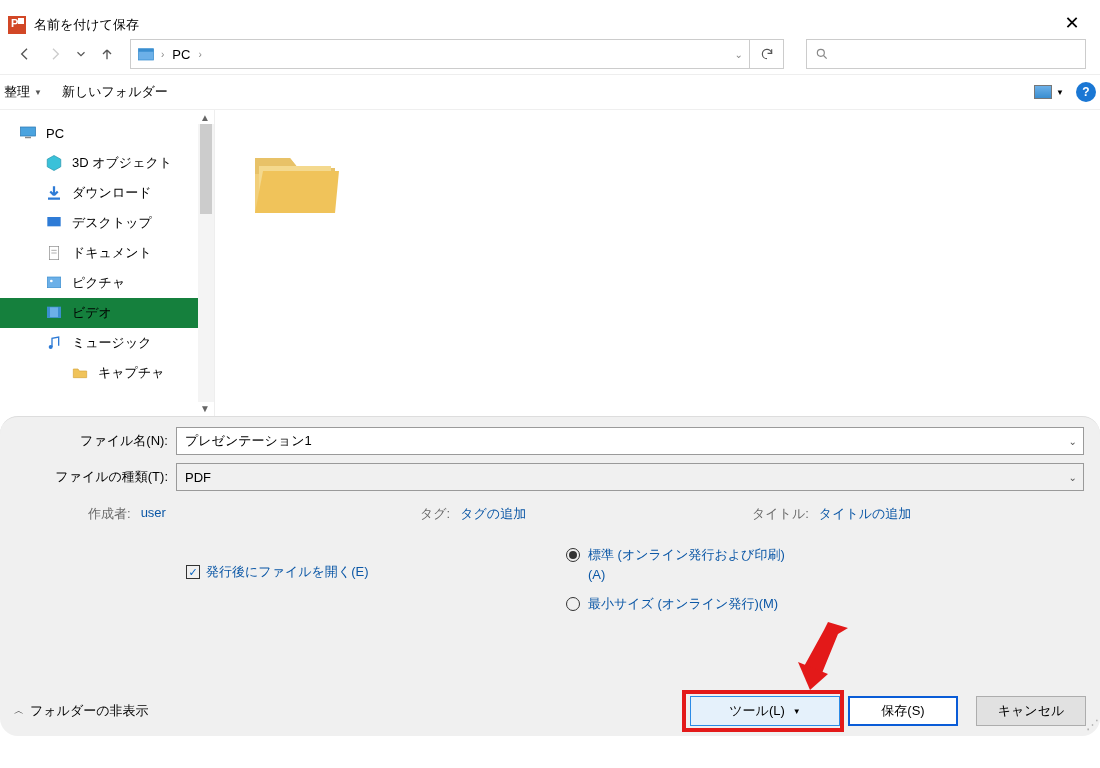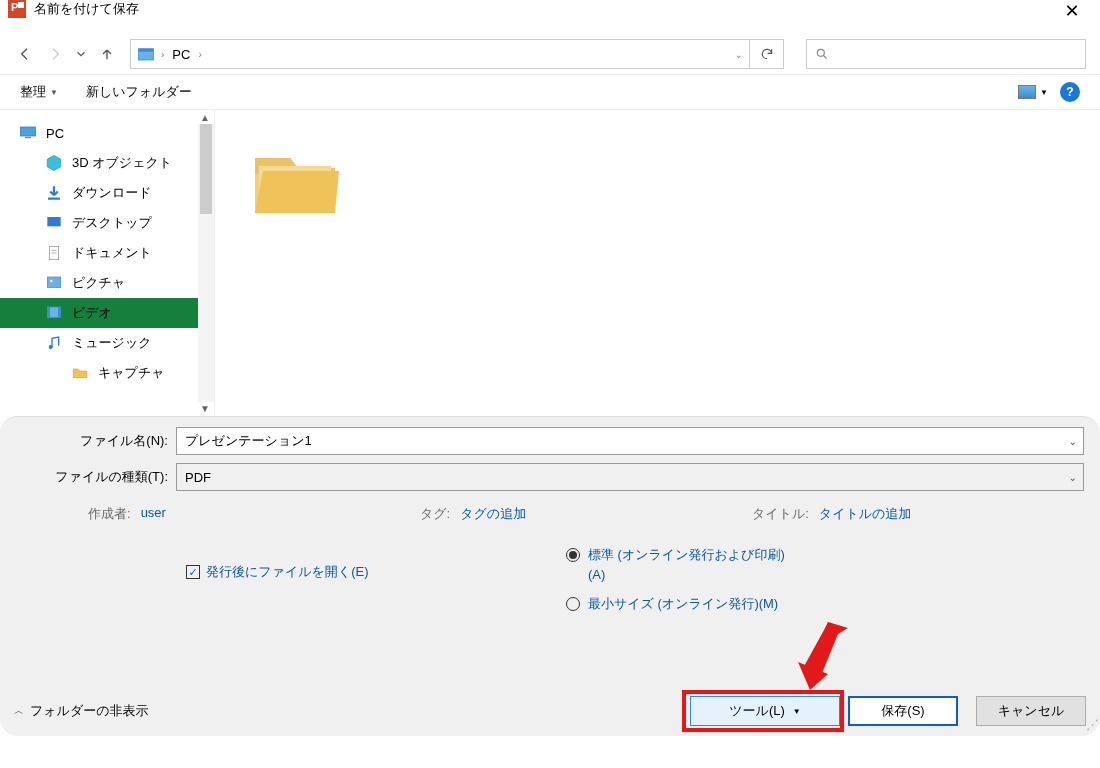--- a/index.html
+++ b/index.html
@@ -1,19 +1,19 @@
 <!DOCTYPE html>
 <html><head>
 <meta charset="utf-8">
 <style>
   * { box-sizing: border-box; margin: 0; padding: 0; font-family: "Yu Gothic UI", "Meiryo", sans-serif; font-size: 13px; }
   body { background: #fff; width: 1100px; height: 768px; color: #000; }
 
   
-  .titlebar { height: 34px; display: flex; align-items: flex-start; padding: 0 8px; }
+  .titlebar { height: 34px; display: flex; align-items: flex-end; padding: 0 8px; }
   .titlebar .app-icon { width: 18px; height: 18px; background: #d24726; position: relative; margin-right: 8px; }
   .titlebar .app-icon::before { content: "P"; position: absolute; color: #fff; font-weight: bold; font-size: 11px; left: 3px; top: 1px; }
   .titlebar .app-icon::after { content: ""; position: absolute; width: 6px; height: 6px; background: #fff; top: 2px; right: 2px; }
   .titlebar .title { flex: 1; }
   .titlebar .close { font-size: 18px; width: 40px; text-align: center; cursor: default; }
 
   
   .navrow { height: 40px; display: flex; align-items: center; padding: 0 14px; gap: 8px; }
   .nav-btn { width: 22px; height: 22px; display: flex; align-items: center; justify-content: center; color: #555; }
   .nav-btn.disabled { color: #bbb; }
@@ -21,21 +21,21 @@
   .addrbar { flex: 1; max-width: 780px; height: 30px; border: 1px solid #ccc; display: flex; align-items: center; padding: 0 6px; gap: 6px; margin-left: 4px; }
   .addrbar .folder-icon { width: 18px; height: 18px; }
   .addrbar .crumb { padding: 0 2px; }
   .addrbar .sep { color: #888; font-size: 10px; }
   .addrbar .spacer { flex: 1; }
   .refresh-box { width: 34px; height: 30px; border: 1px solid #ccc; border-left: none; display: flex; align-items: center; justify-content: center; color: #555; margin-left: -8px; }
   .searchbox { width: 280px; height: 30px; border: 1px solid #ccc; display: flex; align-items: center; padding: 0 8px; color: #888; margin-left: 14px; }
   .searchbox svg { width: 14px; height: 14px; margin-right: 6px; }
 
   
-  .toolbar { height: 36px; border-top: 1px solid #eee; border-bottom: 1px solid #efefef; display: flex; align-items: center; padding: 0 20px; gap: 8px; }
+  .toolbar { height: 36px; border-top: 1px solid #eee; border-bottom: 1px solid #efefef; display: flex; align-items: center; padding: 0 4px; }
   .toolbar .tb-item { display: flex; align-items: center; margin-right: 20px; cursor: default; }
   .toolbar .tb-item .dd { font-size: 8px; margin-left: 4px; color: #555; }
   .toolbar .right { margin-left: auto; display: flex; align-items: center; gap: 12px; }
   .toolbar .help { width: 20px; height: 20px; border-radius: 50%; background: #1a77d4; color: #fff; display: flex; align-items: center; justify-content: center; font-weight: bold; font-size: 12px; }
   .viewbtn { display: flex; align-items: center; gap: 4px; }
   .viewbtn .thumb { width: 18px; height: 14px; background: linear-gradient(#6cb0e8,#3a8ed0); border: 1px solid #777; }
 
   
   .body { display: flex; height: 306px; }
   .tree { width: 215px; border-right: 1px solid #eee; position: relative; overflow: hidden; }

